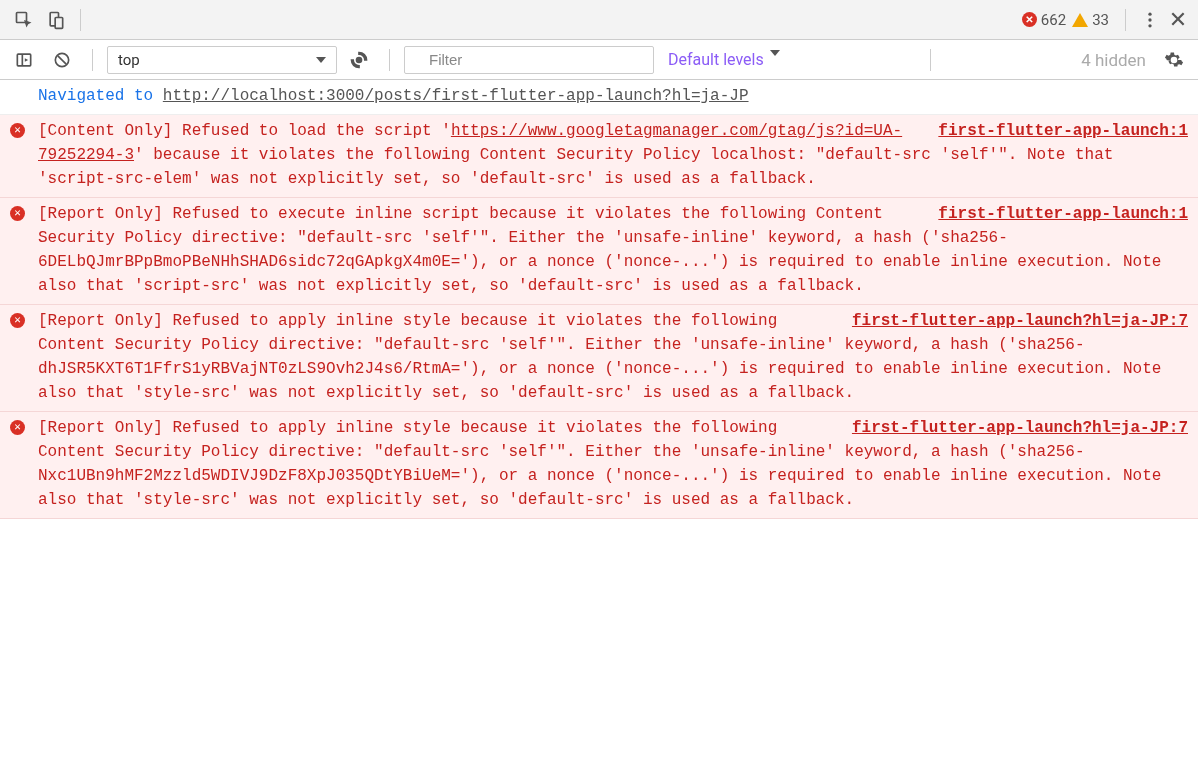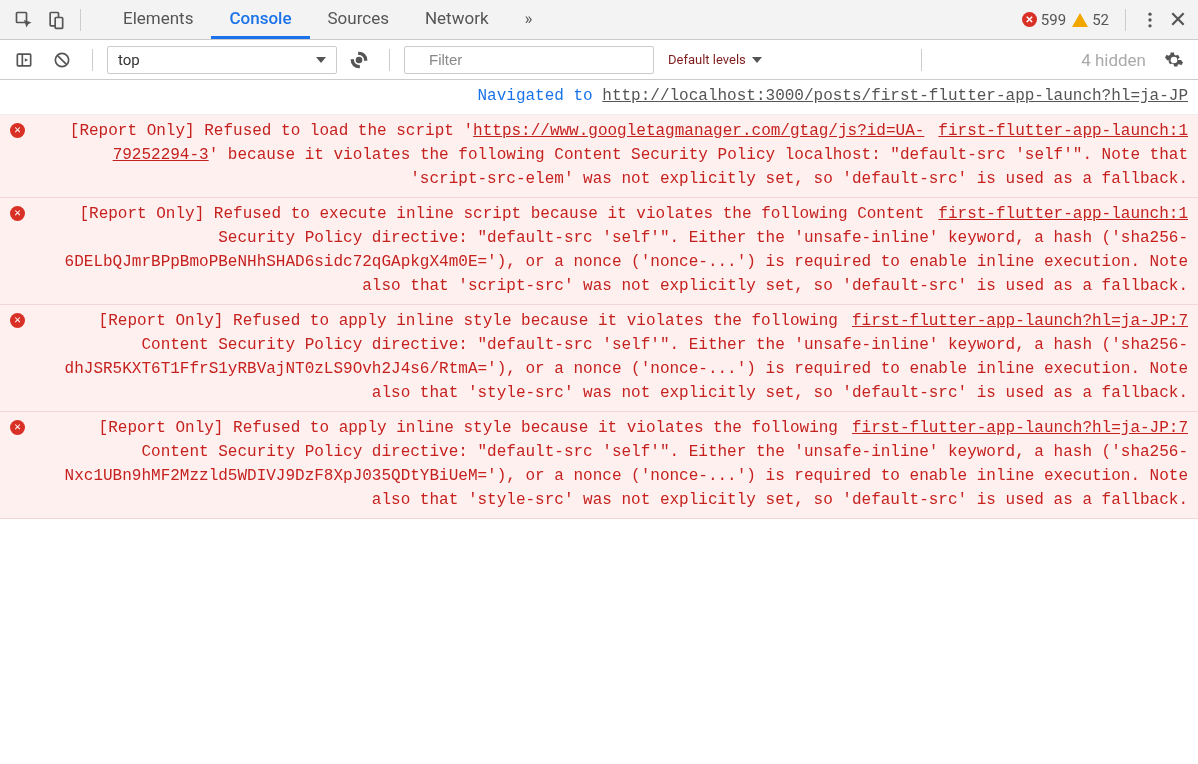--- a/index.html
+++ b/index.html
@@ -95,36 +95,35 @@
     flex: 0 0 250px;
     height: 28px;
     border: 1px solid #ccc;
     border-radius: 2px;
     padding: 0 24px;
     font-size: 15px;
     color: #333;
   }
   .filter-input::placeholder { color: #888; }
   .levels-select {
-    display: flex; align-items: center; gap: 6px;
-    color: #7f1d1d; cursor: pointer;
+    display: flex; gap: 6px;
+    color: #8b5cf6; cursor: pointer;
     padding: 3px 8px;
-    font-size: 13px;
+    font-size: 16px;
   }
   .hidden-count { color: #aaa; margin-left: auto; font-size: 17px; padding-right: 6px; }
   .gear { color: #555; }
 
   
   .console {
     font-family: Menlo, Monaco, Consolas, "Courier New", monospace;
     font-size: 16px;
     line-height: 1.5;
     overflow-y: auto;
     height: calc(764px - 80px);
-    text-align: right;
   }
   .log-row {
     display: flex;
     align-items: flex-start;
     padding: 4px 10px 6px 10px;
     border-bottom: 1px solid #eee;
     gap: 10px;
   }
   .log-row.nav { background: #fff; }
   .log-row.err { background: #fff0f0; border-bottom-color: #f5d6d6;}
@@ -147,20 +146,21 @@
   .log-row.nav .log-body { color: #333; }
   .nav-label { color: #1a73e8; }
   .nav-url { color: #555; text-decoration: underline; }
   .log-source {
     float: right;
     color: #888;
     text-decoration: underline;
     margin-left: 14px;
     white-space: nowrap;
     font-family: inherit;
+    font-weight: bold;
   }
   .log-row.err .log-source { color: #c5221f; }
   .log-body .inline-link { text-decoration: underline; }
 
   .close-x {
     font-size: 22px; color: #555; cursor: pointer;
     width: 24px; text-align: center;
   }
 </style>
 </head>
@@ -173,46 +173,29 @@
       <path d="M12 12 L21 15 L17 17 L15 21 Z" fill="currentColor" stroke="none"></path>
     </svg>
   </span>
   <span class="icon-btn">
     <svg viewBox="0 0 24 24" fill="none" stroke="currentColor" stroke-width="2">
       <rect x="5" y="3" width="10" height="16" rx="1"></rect>
       <rect x="11" y="9" width="9" height="13" rx="1" fill="#f3f3f3"></rect>
     </svg>
   </span>
   <div class="divider-v"></div>
-  <div class="tabs">
-    <div class="tab">
-        <span>Elements</span>
-      </div>
-    <div class="tab active">
-        <span>Console</span>
-      </div>
-    <div class="tab">
-        <span>Sources</span>
-      </div>
-    <div class="tab">
-        <span>Network</span>
-      </div>
-    <div class="tab">
-        <span>»</span>
-      </div>
-  </div>
   <div class="spacer"></div>
   <div class="badge-group">
     <span class="badge">
       <span class="circle-icon error">✕</span>
-      <span>599</span>
+      <span>662</span>
     </span>
     <span class="badge">
       <span class="triangle-warn"></span>
-      <span>52</span>
+      <span>33</span>
     </span>
   </div>
   <div class="divider-v"></div>
   <span class="icon-btn">
     <svg viewBox="0 0 24 24" fill="currentColor">
         <circle cx="12" cy="5" r="2"></circle>
         <circle cx="12" cy="12" r="2"></circle>
         <circle cx="12" cy="19" r="2"></circle>
       </svg>
   </span>
@@ -267,21 +250,21 @@
       <span class="nav-label">Navigated to </span><a class="nav-url">http://localhost:3000/posts/first-flutter-app-launch?hl=ja-JP</a>
     </div>
   </div>
 
   <div class="log-row err">
     <div class="log-icon">
         <div class="circle-err">✕</div>
       </div>
     <div class="log-body">
       <a class="log-source">first-flutter-app-launch:1</a>
-      <span>[Report Only] Refused to load the script '</span><a class="inline-link">https://www.googletagmanager.com/gtag/js?id=UA-79252294-3</a><span>' because it violates the following Content Security Policy localhost: "default-src 'self'". Note that 'script-src-elem' was not explicitly set, so 'default-src' is used as a fallback.</span>
+      <span>[Content Only] Refused to load the script '</span><a class="inline-link">https://www.googletagmanager.com/gtag/js?id=UA-79252294-3</a><span>' because it violates the following Content Security Policy localhost: "default-src 'self'". Note that 'script-src-elem' was not explicitly set, so 'default-src' is used as a fallback.</span>
     </div>
   </div>
 
   <div class="log-row err">
     <div class="log-icon">
         <div class="circle-err">✕</div>
       </div>
     <div class="log-body">
       <a class="log-source">first-flutter-app-launch:1</a>
       <span>[Report Only] Refused to execute inline script because it violates the following Content Security Policy directive: "default-src 'self'". Either the 'unsafe-inline' keyword, a hash ('sha256-6DELbQJmrBPpBmoPBeNHhSHAD6sidc72qGApkgX4m0E='), or a nonce ('nonce-...') is required to enable inline execution. Note also that 'script-src' was not explicitly set, so 'default-src' is used as a fallback.</span>

